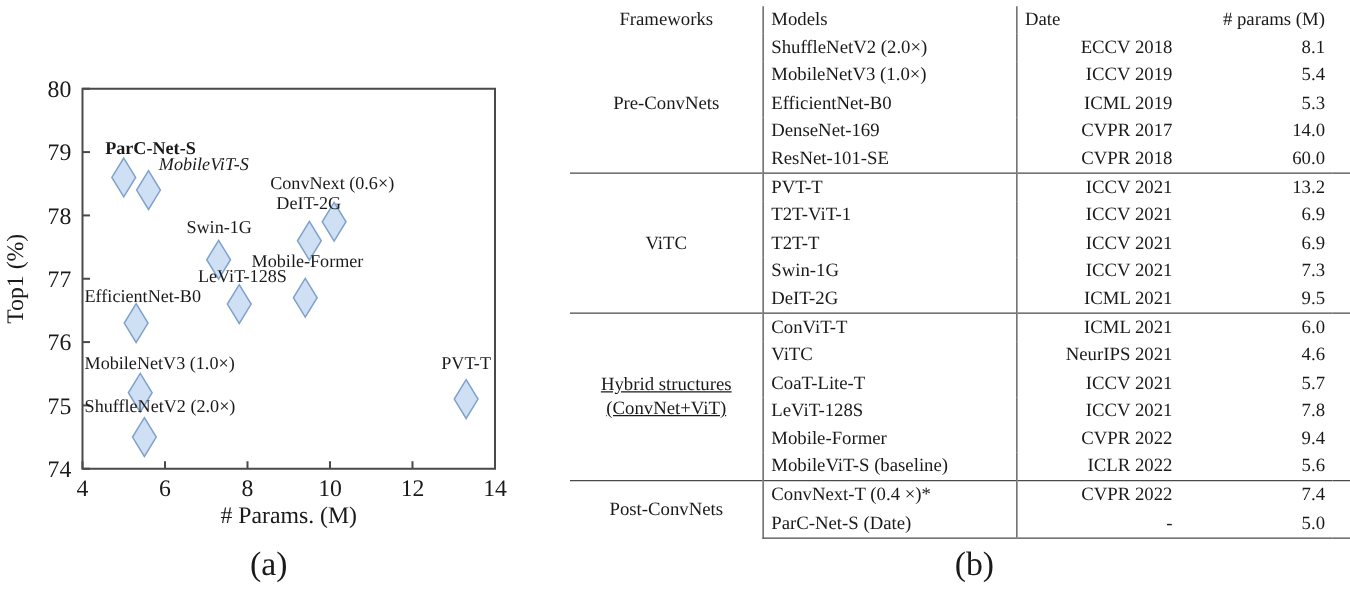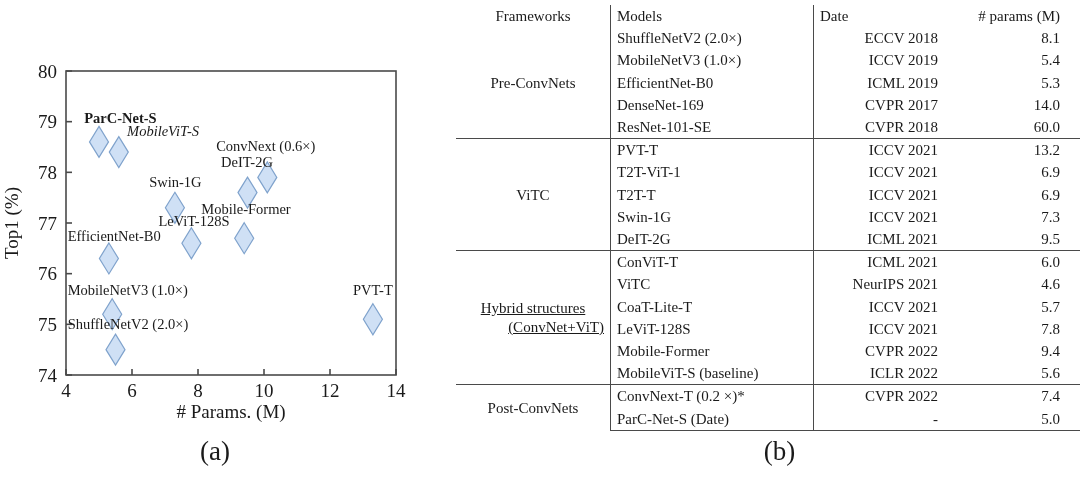--- a/index.html
+++ b/index.html
@@ -243,21 +243,21 @@
           </tr>
           <tr>
             <td class="col-md vdiv-l">DeIT-2G</td>
             <td class="col-dt vdiv-l">ICML 2021</td>
             <td class="col-pm">9.5</td>
             <td class="col-t1">77.6</td>
           </tr>
           <tr class="rule-grp">
             <td class="col-fw" rowspan="6" style="line-height: 19px; text-decoration: underline;">
               <div style="line-height: 19px;">Hybrid structures</div>
-              <div style="line-height: 19px; text-align: right;">(ConvNet+ViT)</div>
+              <div style="line-height: 19px;">(ConvNet+ViT)</div>
             </td>
             <td class="col-md vdiv-l">ConViT-T</td>
             <td class="col-dt vdiv-l">ICML 2021</td>
             <td class="col-pm">6.0</td>
             <td class="col-t1">73.1</td>
           </tr>
           <tr>
             <td class="col-md vdiv-l">ViTC</td>
             <td class="col-dt vdiv-l">NeurIPS 2021</td>
             <td class="col-pm bold">4.6</td>
@@ -282,21 +282,21 @@
             <td class="col-t1">76.7</td>
           </tr>
           <tr>
             <td class="col-md vdiv-l">MobileViT-S (baseline)</td>
             <td class="col-dt vdiv-l">ICLR 2022</td>
             <td class="col-pm">5.6</td>
             <td class="col-t1 italic">78.4</td>
           </tr>
           <tr class="rule-grp">
             <td class="col-fw" rowspan="2">Post-ConvNets</td>
-            <td class="col-md vdiv-l">ConvNext-T (0.2 ×)*</td>
+            <td class="col-md vdiv-l">ConvNext-T (0.4 ×)*</td>
             <td class="col-dt vdiv-l">CVPR 2022</td>
             <td class="col-pm">7.4</td>
             <td class="col-t1">77.5</td>
           </tr>
           <tr class="rule-bot">
             <td class="col-md vdiv-l">ParC-Net-S  (Date)</td>
             <td class="col-dt vdiv-l">-</td>
             <td class="col-pm italic">5.0</td>
             <td class="col-t1 bold">78.6</td>
           </tr>

